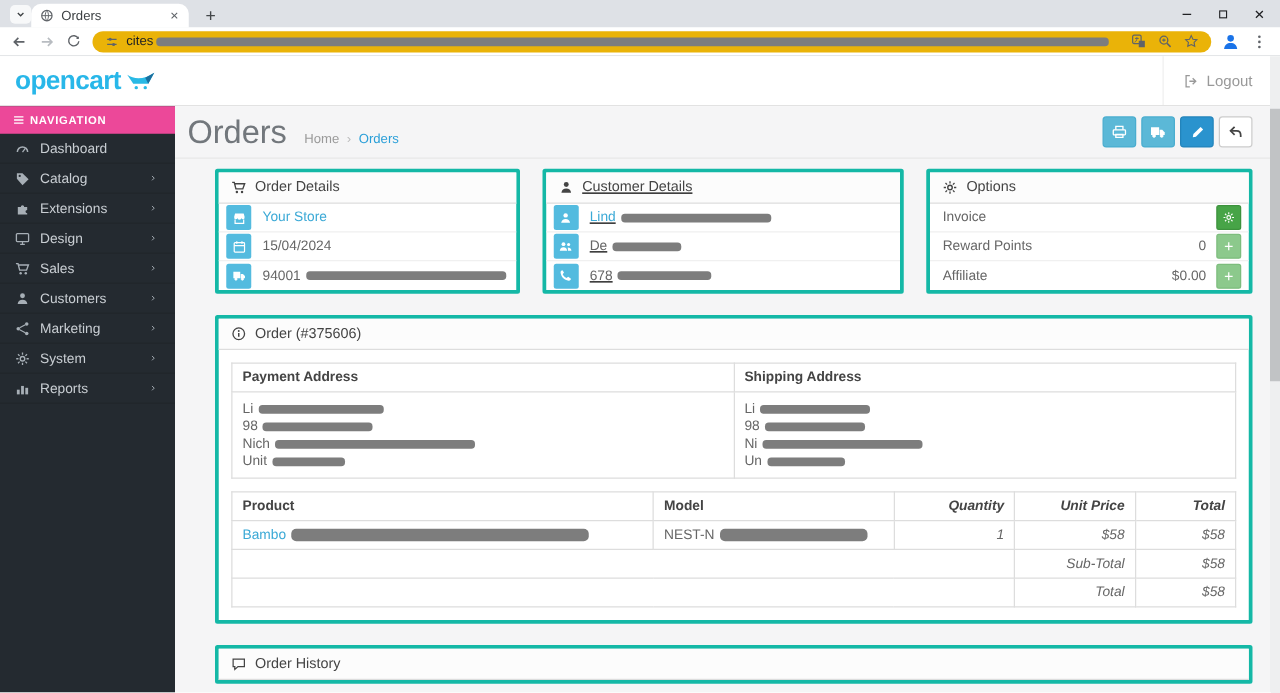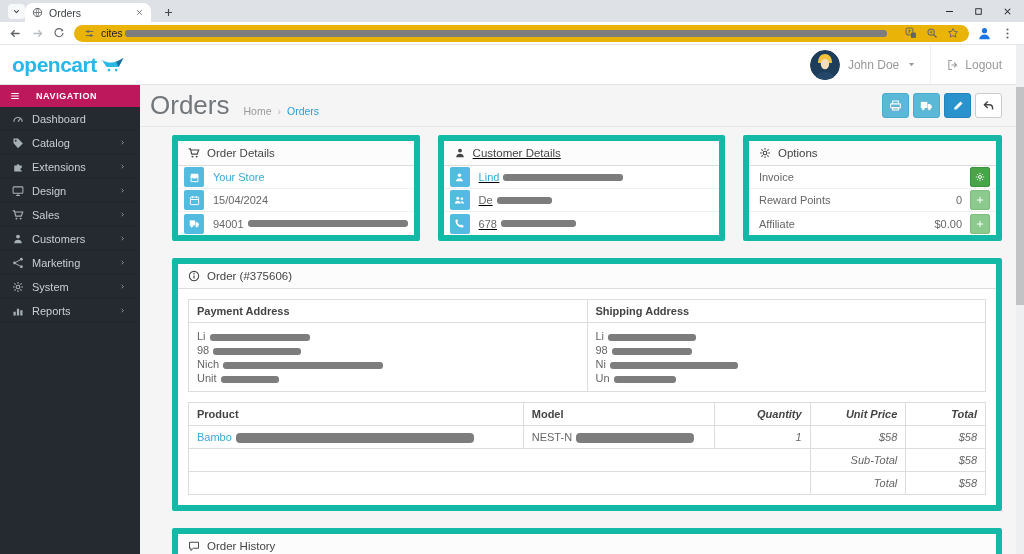--- a/index.html
+++ b/index.html
@@ -35,42 +35,42 @@
   .brand { width:140px; height:100%; display:flex; align-items:center; padding-left:12px; gap:4px; }
   .brand-text { font-size:21px; font-weight:bold; color:#28b7e9; letter-spacing:-0.5px; }
   .header-right { margin-left:auto; display:flex; align-items:center; height:100%; padding-right:22px; }
   .user-chip { display:flex; align-items:center; gap:8px; padding:0 14px; height:100%; }
   .user-name { font-size:12px; color:#999; }
   .logout-chip { display:flex; align-items:center; gap:6px; border-left:1px solid #f0f0f0; padding-left:16px; height:100%; color:#999; font-size:12px; }
   .hdr-avatar { width:30px; height:30px; border-radius:50%; overflow:hidden; }
 
   
   .sidebar { position:absolute; left:0; top:85px; width:140px; height:469px; background:#242a30; }
-  .nav-caption { height:22px; background:#be185d; color:#fff; font-size:9px; font-weight:bold; letter-spacing:.6px; display:flex; align-items:center; gap:16px; padding:0 10px; }
+  .nav-caption { height:22px; background:#ec4899; color:#fff; font-size:9px; font-weight:bold; letter-spacing:.6px; display:flex; align-items:center; gap:4px; padding:0 10px; }
   .nav-item { height:24px; display:flex; align-items:center; padding:0 10px; gap:7px; color:#c9ced3; font-size:11px; border-bottom:1px solid #20262a; cursor:pointer; }
   .nav-item .icon { width:15px; color:#a7afb6; }
   .nav-chevron { margin-left:auto; color:#7f868d; }
 
   
   .main { position:absolute; left:140px; top:85px; width:876px; height:469px; background:#f5f5f6; overflow:hidden; }
   .page-header { height:42px; display:flex; align-items:center; padding:0 14px 0 10px; border-bottom:1px solid #e7e7e7; }
   .page-title { font-size:26px; font-weight:300; color:#72777c; }
   .breadcrumb { display:flex; align-items:baseline; gap:6px; margin-left:14px; margin-top:10px; font-size:10.5px; }
   .crumb-home { color:#9a9a9a; }
   .crumb-sep { color:#bbb; }
   .crumb-current { color:#2a9fd8; }
   .actions { margin-left:auto; display:flex; gap:4px; }
   .btn { width:27px; height:25px; border-radius:3px; display:flex; align-items:center; justify-content:center; color:#fff; cursor:pointer; }
   .btn-info { background:#5bb8d7; border:1px solid #4aadcf; }
   .btn-primary { background:#2a93ce; border:1px solid #2384bb; }
   .btn-default { background:#fff; border:1px solid #ccc; color:#444; }
 
   .content { padding:8px 14px 0 32px; }
   .panels-row { display:flex; gap:18px; align-items:flex-start; }
-  .panel { background:#fff; border:6px solid #14b8a6; border-radius:2px; }
+  .panel { background:#fff; border:3px solid #14b8a6; border-radius:2px; }
   .panel-heading { display:flex; align-items:center; gap:7px; padding:6px 10px; border-bottom:1px solid #ddd; background:#fcfcfc; font-size:11.5px; color:#444; }
   .panel-heading .icon { color:#444; }
 
   .panel-od { width:256px; } .panel-cd { width:304px;text-decoration:underline; } .panel-opt { width:274px; }
   .info-row { height:23px; display:flex; align-items:center; padding:0 6px; border-bottom:1px solid #f0f0f0; font-size:11px; color:#666; }
   .info-row:last-child { border-bottom:none; }
   .badge-ico { width:20px; height:20px; background:#53bbdf; border-radius:2px; color:#fff; display:flex; align-items:center; justify-content:center; margin-right:9px; }
   .link { color:#3ba9d6; text-decoration:none; }
 
   .opt-row { height:23px; display:flex; align-items:center; padding:0 6px 0 10px; border-bottom:1px solid #f0f0f0; font-size:11px; color:#666; }
@@ -380,33 +380,20 @@
 <div class="app-header">
   <div class="brand">
     <span class="brand-text">opencart</span>
     <span class="icon">
         <svg width="24" height="15">
           <use href="#i-oc-cart"></use>
         </svg>
       </span>
   </div>
   <div class="header-right">
-    <div class="user-chip">
-      <span class="hdr-avatar">
-          <svg width="30" height="30">
-            <use href="#i-avatar-man"></use>
-          </svg>
-        </span>
-      <span class="user-name">John Doe</span>
-      <span class="icon" style="color:#999">
-          <svg width="9" height="9">
-            <use href="#i-caret-down"></use>
-          </svg>
-        </span>
-    </div>
     <div class="logout-chip">
       <span class="icon">
           <svg width="12" height="12">
             <use href="#i-logout"></use>
           </svg>
         </span>
       <span>Logout</span>
     </div>
   </div>
 </div>

